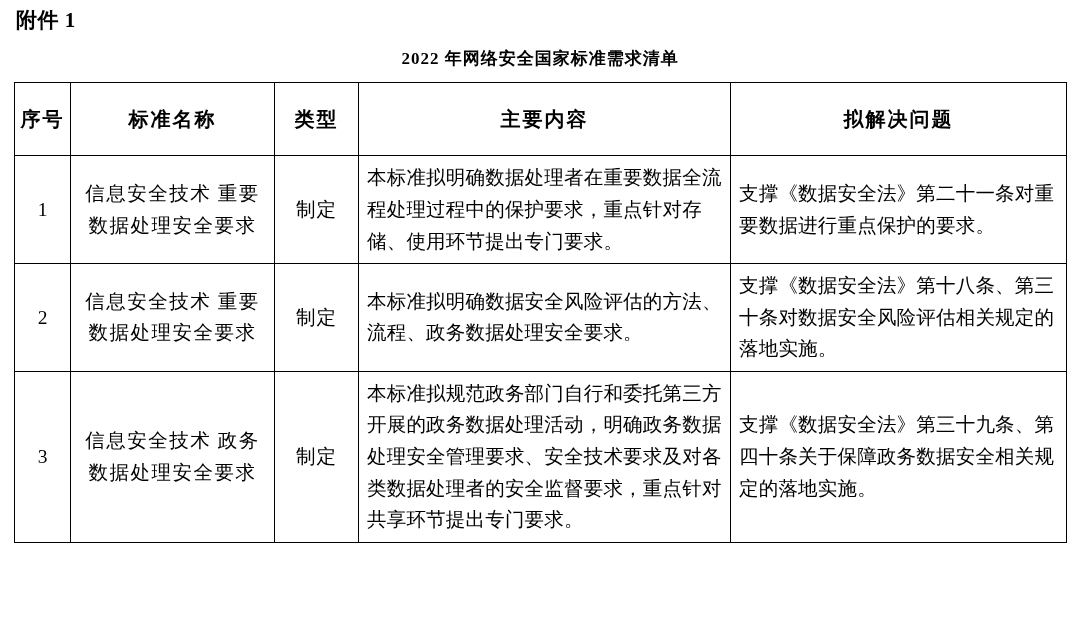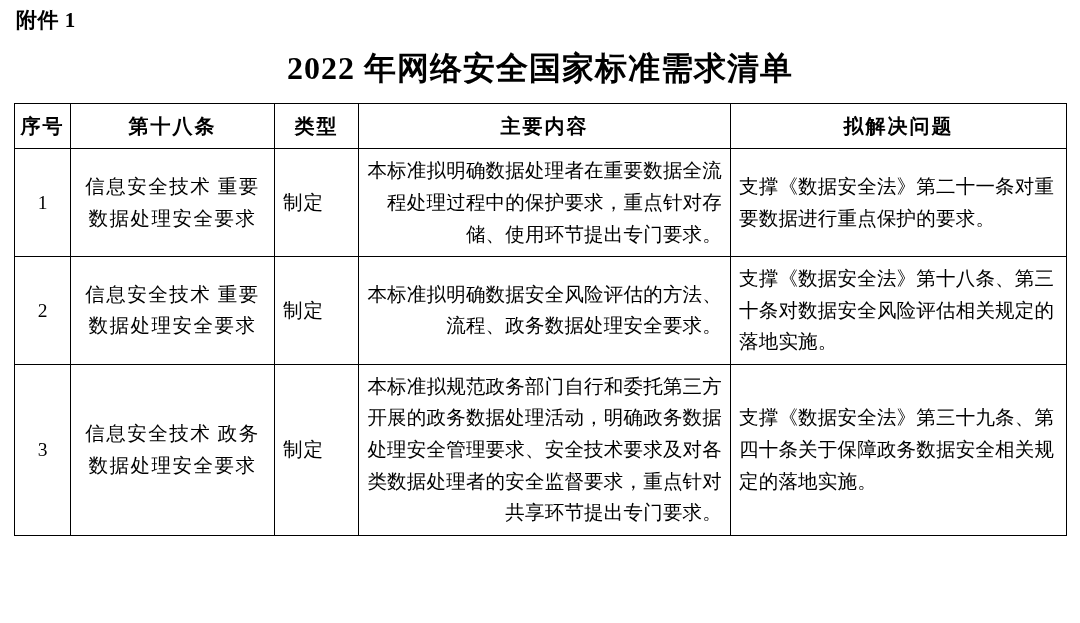--- a/index.html
+++ b/index.html
@@ -24,21 +24,21 @@
   .attachment-label {
     font-family: "Liberation Serif", "DejaVu Serif", serif;
     font-size: 21px;
     font-weight: 700;
     line-height: 1;
     padding: 10px 0 0 2px;
     letter-spacing: 0.5px;
   }
   .doc-title {
     text-align: center;
-    font-size: 32px;
+    font-size: 17px;
     font-weight: 700;
     letter-spacing: 1px;
     margin: 16px 0 12px 0;
     font-family: "Liberation Serif", "DejaVu Serif", serif;
   }
   table.req-table {
     border-collapse: collapse;
     width: 1052px;
     margin: 0 auto;
     table-layout: fixed;
@@ -50,44 +50,44 @@
     font-size: 19.5px;
     line-height: 1.62;
     padding: 6px 8px;
     font-family: "Liberation Serif", "DejaVu Serif", serif;
   }
   table.req-table th {
     text-align: center;
     font-weight: 700;
     font-size: 20px;
     letter-spacing: 2px;
-    padding: 6px 4px;
+    padding: 20px 4px;
   }
   col.c-seq { width: 56px; }
   col.c-name { width: 204px; }
   col.c-type { width: 84px; }
   col.c-content { width: 372px; }
   col.c-problem { width: 336px; }
 
   td.seq {
     text-align: center;
     font-size: 20px;
   }
   td.name {
     text-align: center;
     letter-spacing: 1.5px;
     padding-left: 12px;
     padding-right: 6px;
   }
   td.type {
-    text-align: left;
+    text-align: center;
     letter-spacing: 1px;
   }
   td.content {
-    text-align: right;
+    text-align: left;
     letter-spacing: 0.2px;
     padding-left: 10px;
     padding-right: 6px;
   }
   td.problem {
     text-align: left;
     letter-spacing: 0.2px;
     padding-left: 10px;
     padding-right: 6px;
     margin-left: 37px;
@@ -106,21 +106,21 @@
     <colgroup>
       <col class="c-seq">
       <col class="c-name">
       <col class="c-type">
       <col class="c-content">
       <col class="c-problem">
     </colgroup>
     <thead>
       <tr>
         <th>序号</th>
-        <th>第十八条</th>
+        <th>标准名称</th>
         <th>类型</th>
         <th>主要内容</th>
         <th>拟解决问题</th>
       </tr>
     </thead>
     <tbody>
       <tr>
         <td class="seq">1</td>
         <td class="name">信息安全技术 重要数据处理安全要求</td>
         <td class="type">制定</td>

